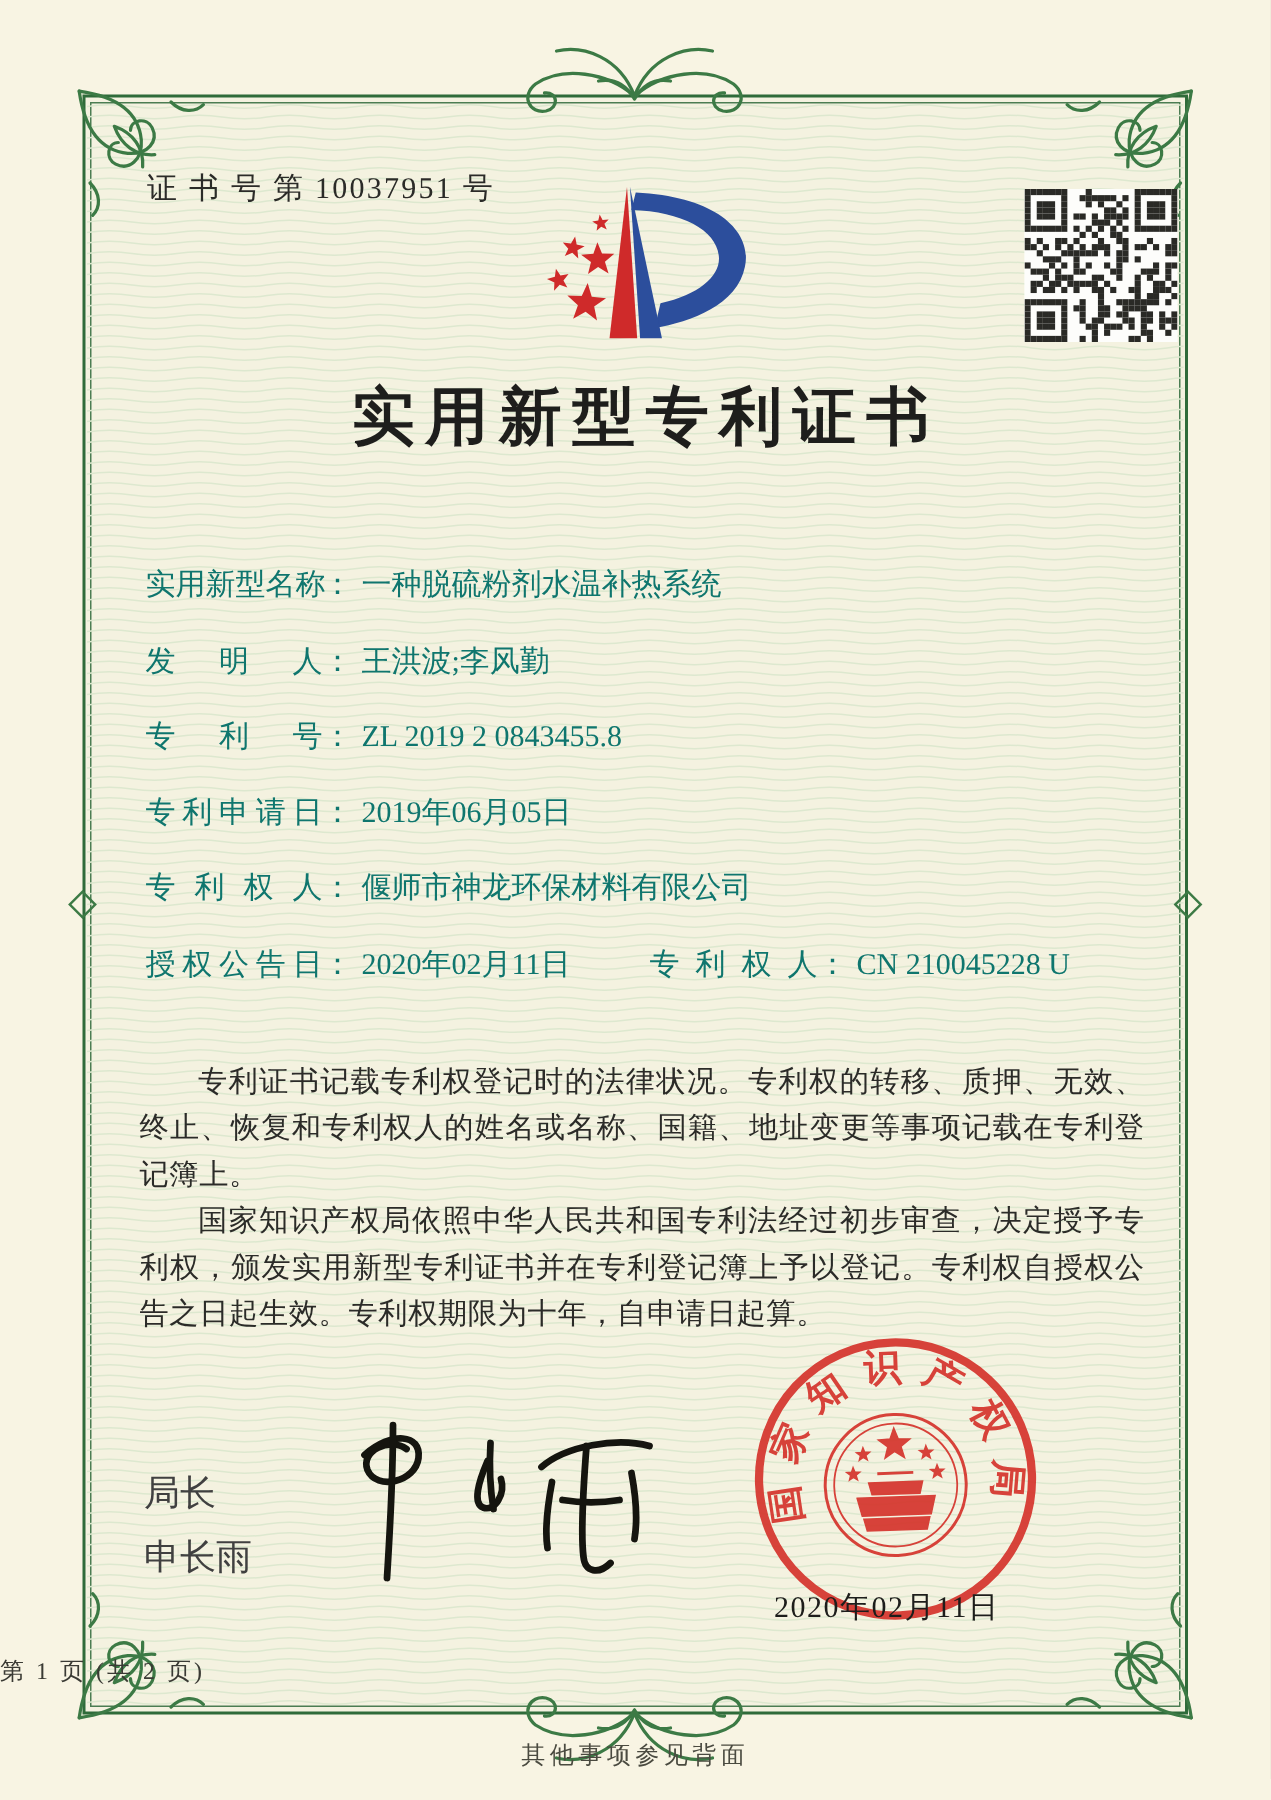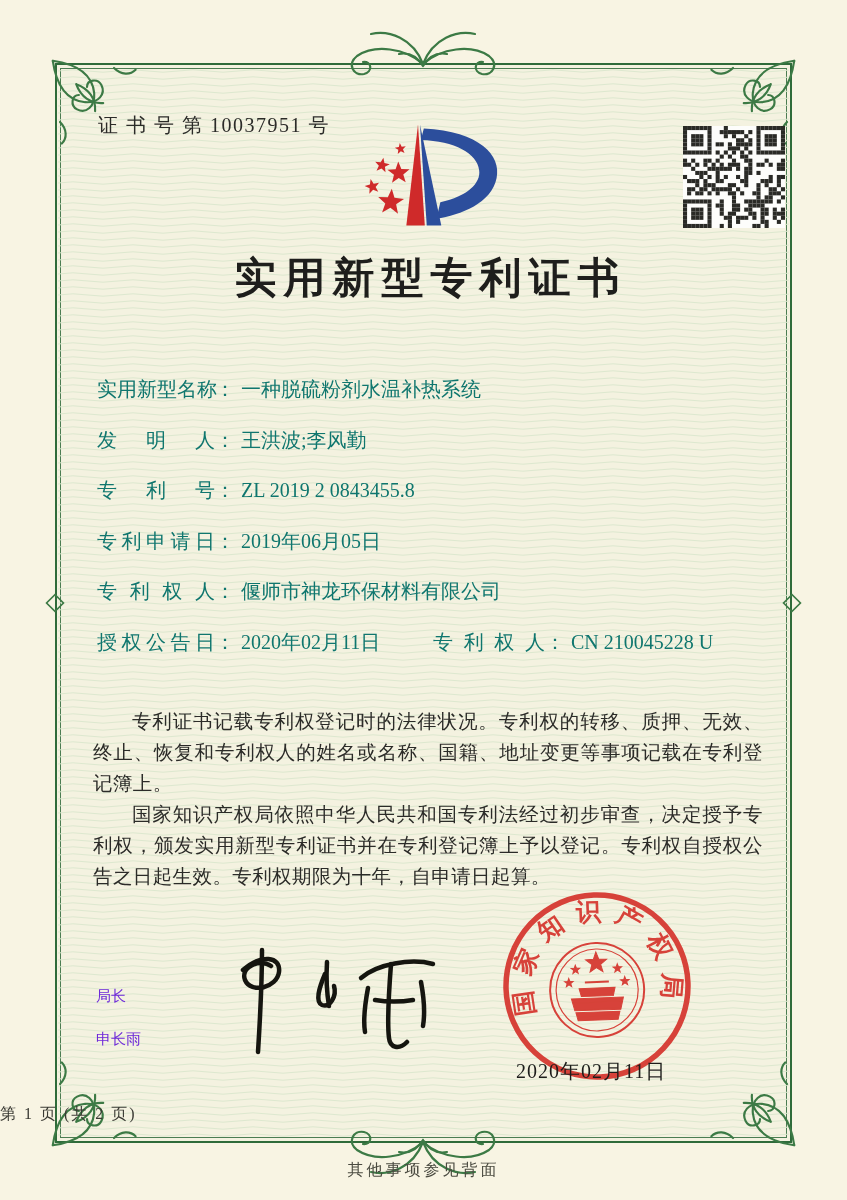--- a/index.html
+++ b/index.html
@@ -22,21 +22,21 @@
   .fields{position:absolute;left:97px;top:344px;width:668px;color:#0f766e;margin-top:32px;}
   .frow{position:relative;height:28px;margin-bottom:22.5px;font-size:20px;white-space:nowrap;}
   .flabel{display:inline-block;width:118px;text-align:justify;text-align-last:justify;vertical-align:top;}
   .colon{margin-right:6px;}
   .grant-no{position:absolute;left:336px;top:0;}
   
   .paras{position:absolute;left:93px;top:706px;width:670px;font-size:19.5px;line-height:31px;
          color:#2b2b28;text-align:justify;}
   .paras p{margin:0;text-indent:2em;letter-spacing:0.4px;}
   
-  .officer{position:absolute;left:96px;top:975px;font-size:15px;color:#6d28d9;line-height:43px;}
+  .officer{position:absolute;left:96px;top:975px;font-size:24px;color:#404040;line-height:43px;}
   .signature{position:absolute;left:205px;top:940px;}
   
   .seal{position:absolute;left:497px;top:886px;transform:rotate(-2deg);opacity:0.92;}
   .seal-date{position:absolute;left:516px;top:1058px;font-size:20px;letter-spacing:1px;color:#1d1d1b;}
   
   .page-info{position:absolute;left:0;right:0;top:1104px;text-align:left;font-size:16px;color:#3a3a34;letter-spacing:2px;}
   .back-note{position:absolute;left:0;right:0;top:1160px;text-align:center;font-size:16px;color:#4a4a40;letter-spacing:3px;}
 </style>
 </head>
 <body>

